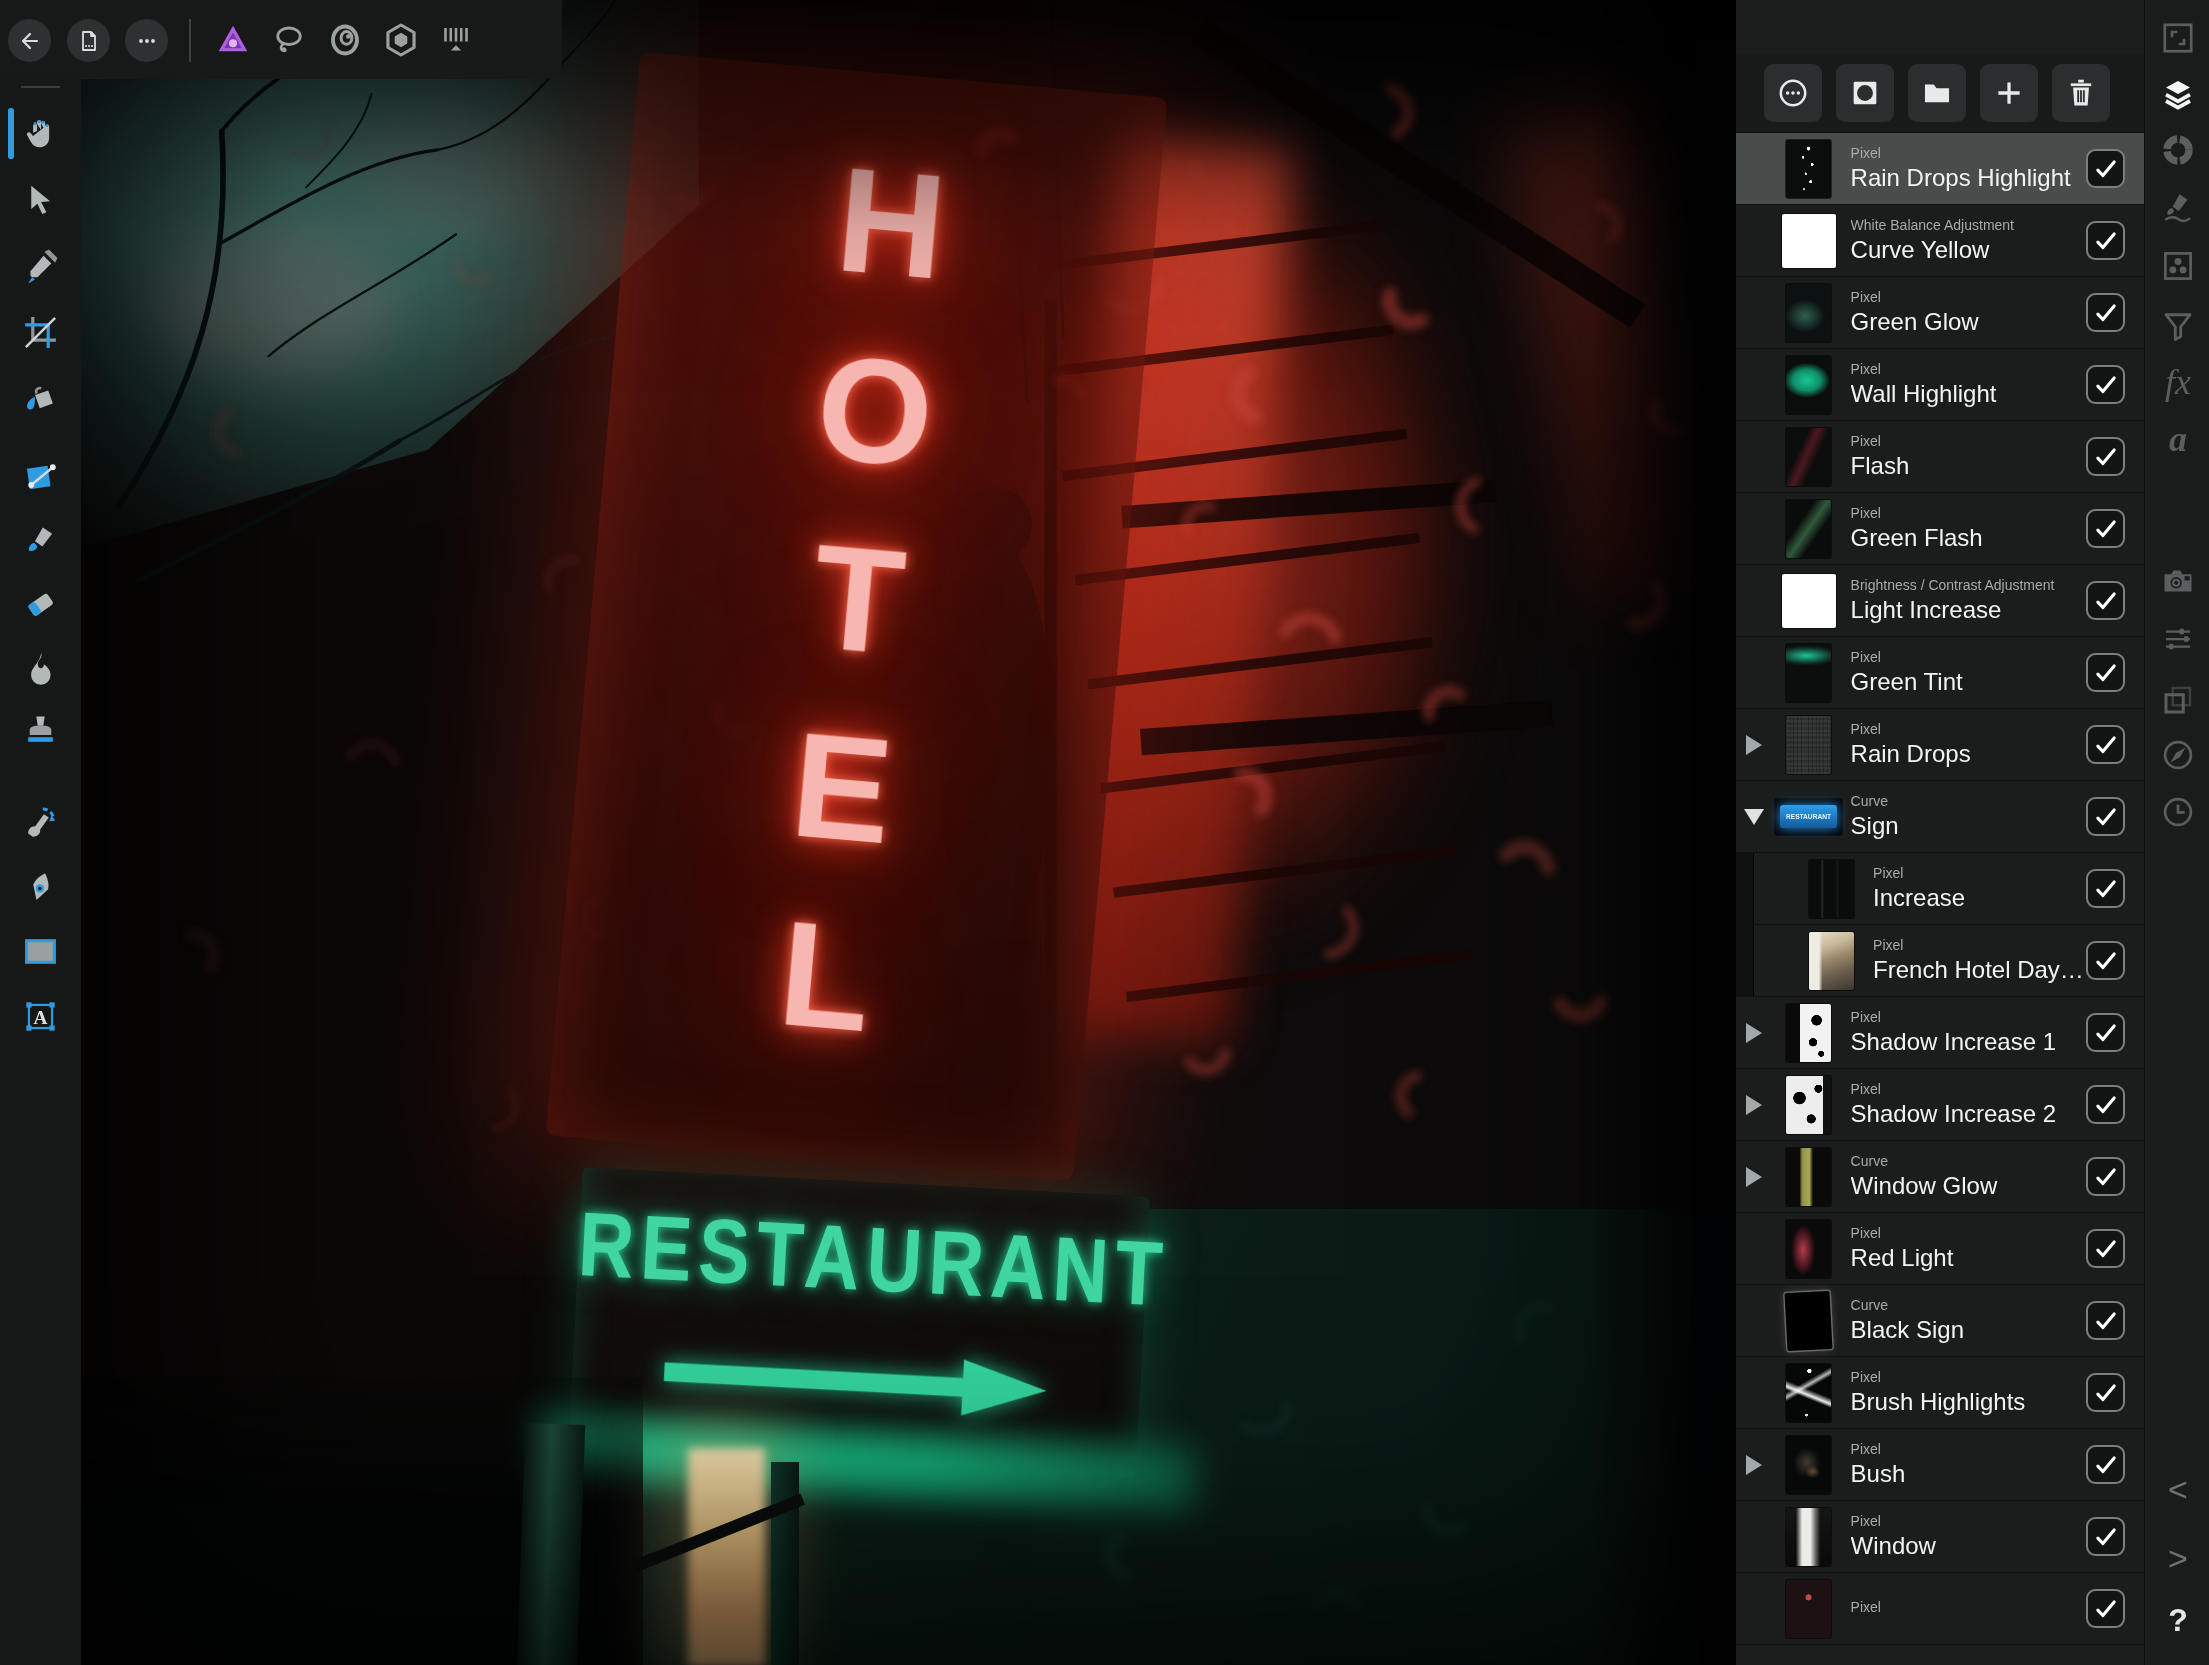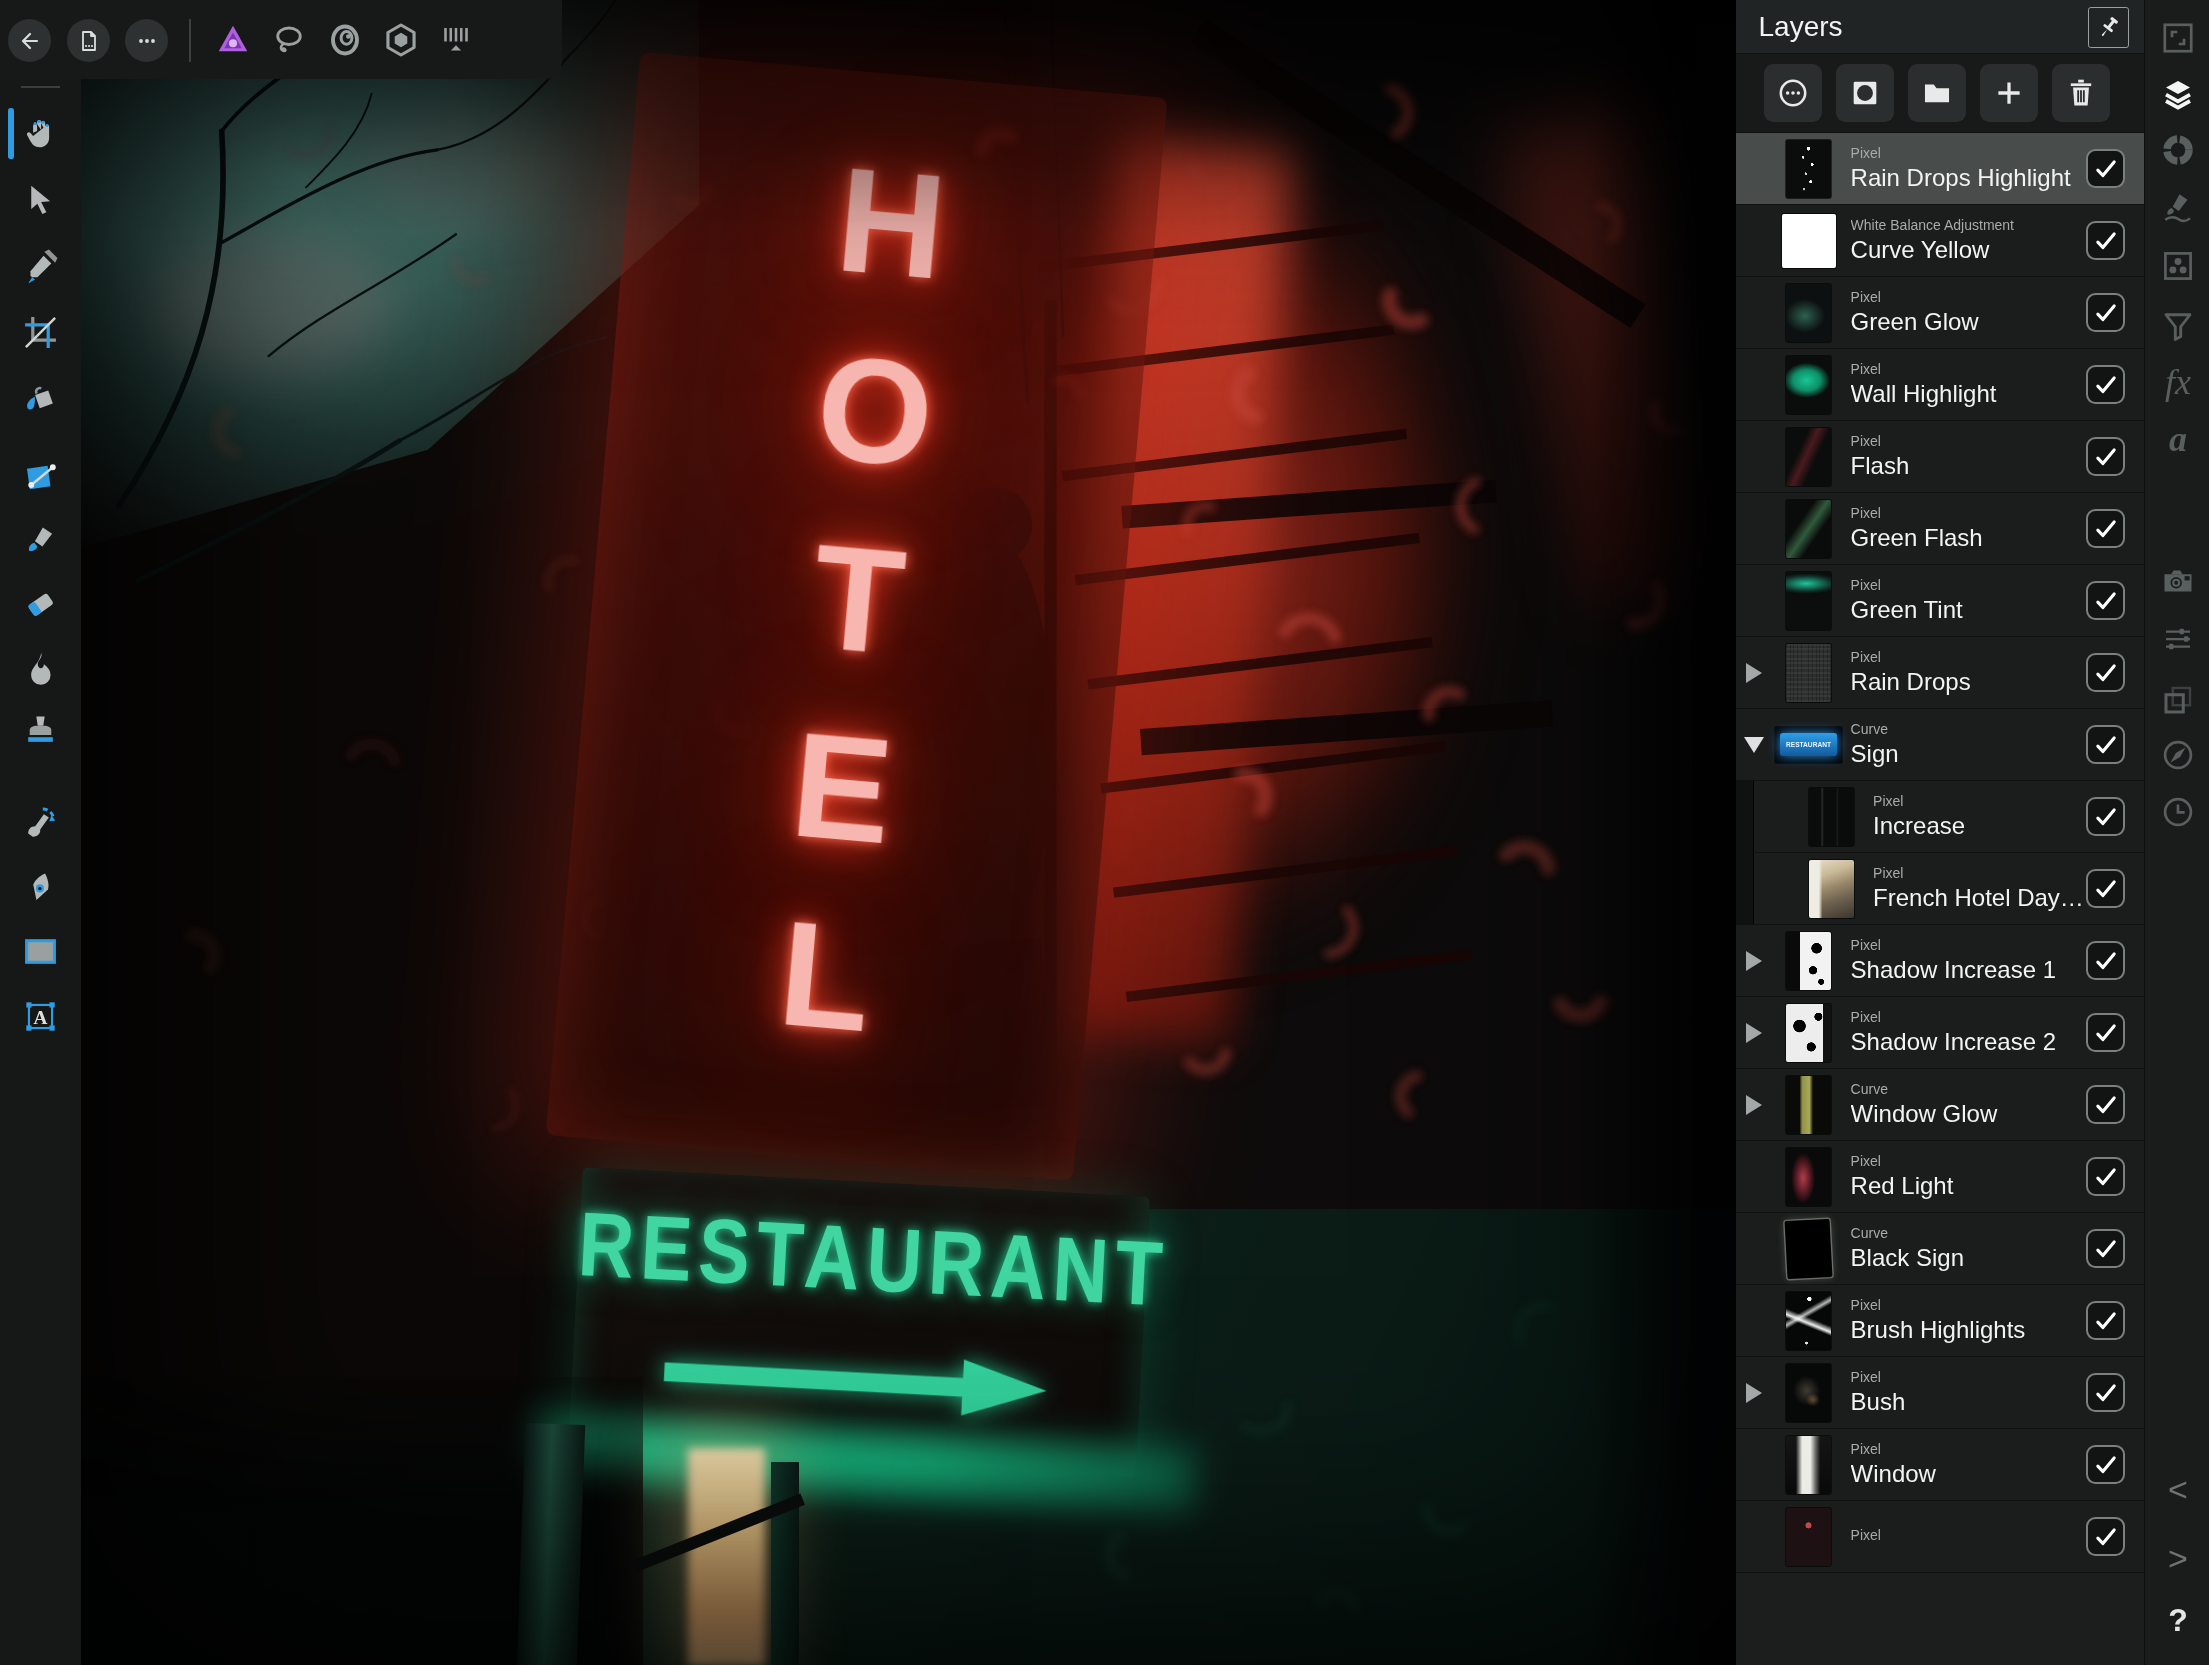--- a/index.html
+++ b/index.html
@@ -480,33 +480,20 @@
             <rect x="17.8" y="2.8" width="3.4" height="3.4" fill="#2f9be0"></rect>
             <rect x="2.8" y="17.8" width="3.4" height="3.4" fill="#2f9be0"></rect>
             <rect x="17.8" y="17.8" width="3.4" height="3.4" fill="#2f9be0"></rect>
             <text x="12" y="16.6" font-size="12.5" fill="#dce0e0" text-anchor="middle" font-family="Liberation Serif,serif" font-weight="bold">A</text>
           </svg>
         </div>
       </div>
     </div>
 
   <div id="layers-panel">
-    <div class="panel-header">
-      <div class="panel-title">Layers</div>
-      <div class="pin-btn">
-          <svg viewBox="0 0 24 24">
-            <g transform="rotate(38 12 12)" fill="currentColor">
-              <rect x="8.2" y="2.8" width="7.6" height="3" rx="1"></rect>
-              <rect x="10.6" y="5" width="2.8" height="7.5"></rect>
-              <rect x="6.8" y="12" width="10.4" height="2.6" rx="1.3"></rect>
-              <path d="M12 14.8l-.9 6.7.9 1 .9-1z"></path>
-            </g>
-          </svg>
-        </div>
-    </div>
     <div class="panel-actions">
         <div class="act-tile">
           <svg viewBox="0 0 24 24">
             <circle cx="12" cy="12" r="8.6" fill="none" stroke="currentColor" stroke-width="1.8"></circle>
             <circle cx="8.2" cy="12" r="1.25" fill="currentColor"></circle>
             <circle cx="12" cy="12" r="1.25" fill="currentColor"></circle>
             <circle cx="15.8" cy="12" r="1.25" fill="currentColor"></circle>
           </svg>
         </div>
         <div class="act-tile">
@@ -611,20 +598,35 @@
           </div>
         </div>
         <div class="layer-row">
           <div class="disc"></div>
           <div class="thumb">
             <div class="th th-green-flash"></div>
           </div>
           <div class="meta">
             <div class="ltype">Pixel</div>
             <div class="lname">Green Flash</div>
+          </div>
+          <div class="cb">
+            <svg viewBox="0 0 24 24">
+              <path d="M5 13l4.3 4.6L19 6" fill="none" stroke="#fff" stroke-width="2.7" stroke-linecap="round" stroke-linejoin="round"></path>
+            </svg>
+          </div>
+        </div>
+        <div class="layer-row">
+          <div class="disc"></div>
+          <div class="thumb">
+            <div class="th th-white sq"></div>
+          </div>
+          <div class="meta">
+            <div class="ltype">Brightness / Contrast Adjustment</div>
+            <div class="lname">Light Increase</div>
           </div>
           <div class="cb">
             <svg viewBox="0 0 24 24">
               <path d="M5 13l4.3 4.6L19 6" fill="none" stroke="#fff" stroke-width="2.7" stroke-linecap="round" stroke-linejoin="round"></path>
             </svg>
           </div>
         </div>
         <div class="layer-row">
           <div class="disc"></div>
           <div class="thumb">

